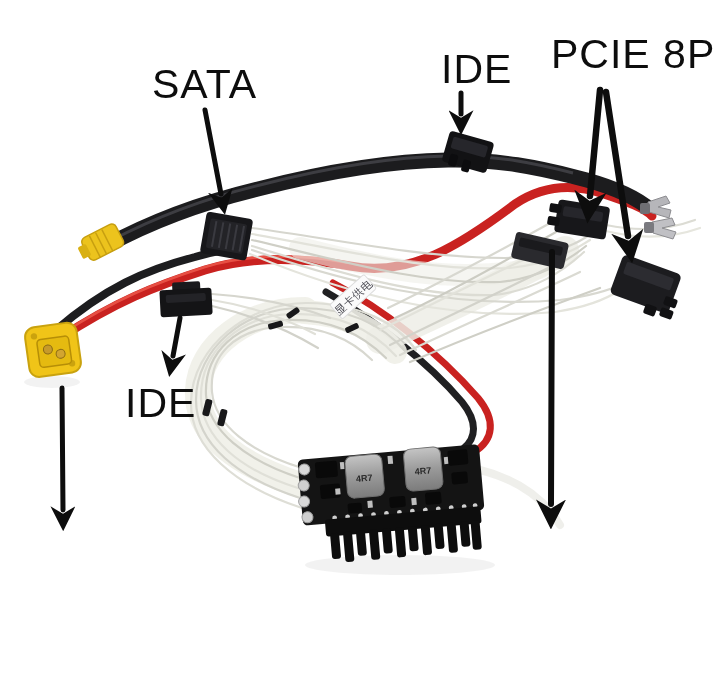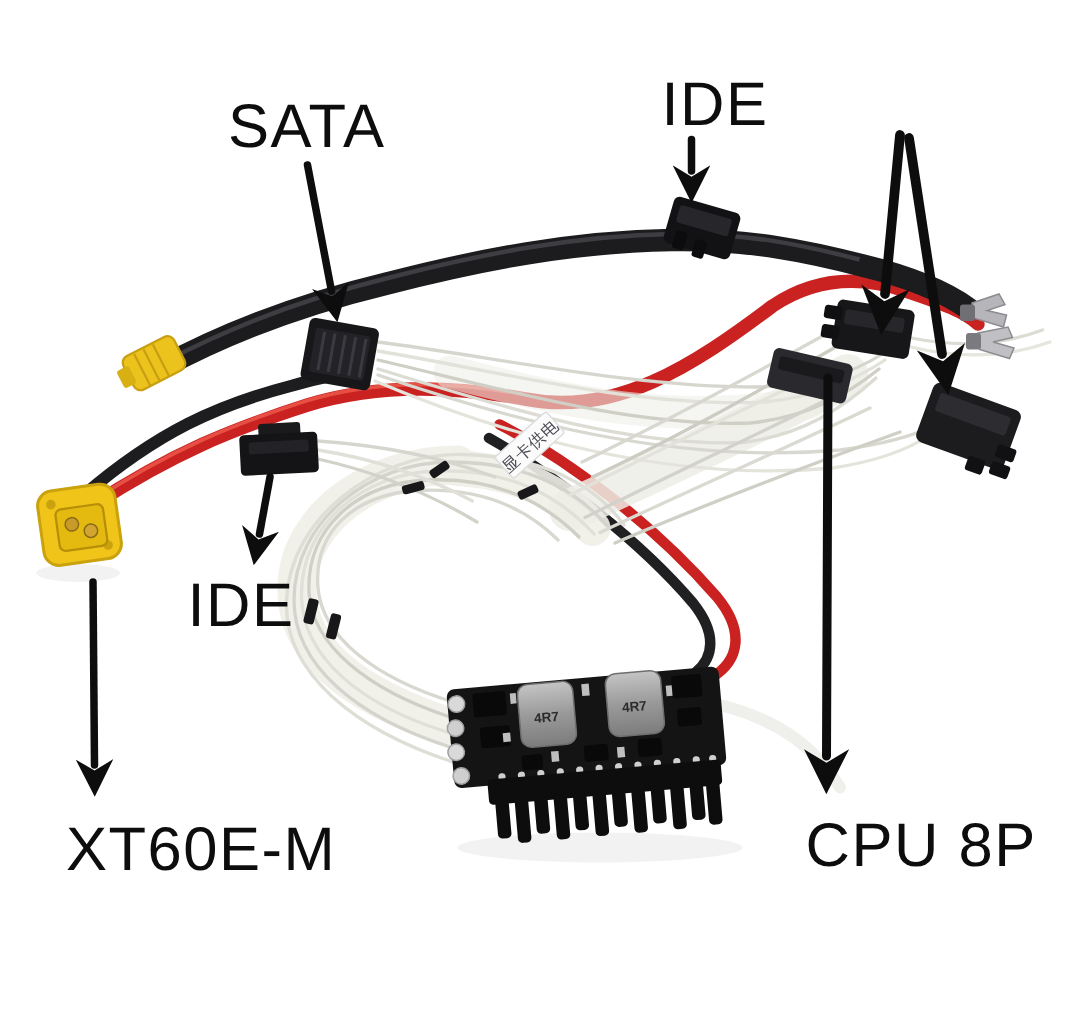--- a/index.html
+++ b/index.html
@@ -247,17 +247,16 @@
       <line x1="600" y1="90" x2="590" y2="196" stroke-width="6.5" marker-end="url(#ah)"></line>
       <line x1="606" y1="92" x2="628" y2="236" stroke-width="6.5" marker-end="url(#ah)"></line>
       <line x1="180" y1="318" x2="173" y2="356" stroke-width="5" marker-end="url(#ah)"></line>
       <line x1="62" y1="388" x2="63" y2="510" stroke-width="5" marker-end="url(#ah)"></line>
       <line x1="552" y1="252" x2="551" y2="504" stroke-width="6" marker-end="url(#ah)"></line>
     </g>
   </svg>
 
   <div class="callout lbl-sata">SATA</div>
   <div class="callout lbl-idetop">IDE</div>
+  <div class="callout lbl-pcie">PCIE 8P</div>
   <div class="callout lbl-ideleft">IDE</div>
-  <div class="callout lbl-xt60">XT60E-M</div>
-  <div class="callout lbl-cpu">CPU 8P</div>
 
 </div>
 
 </body></html>

